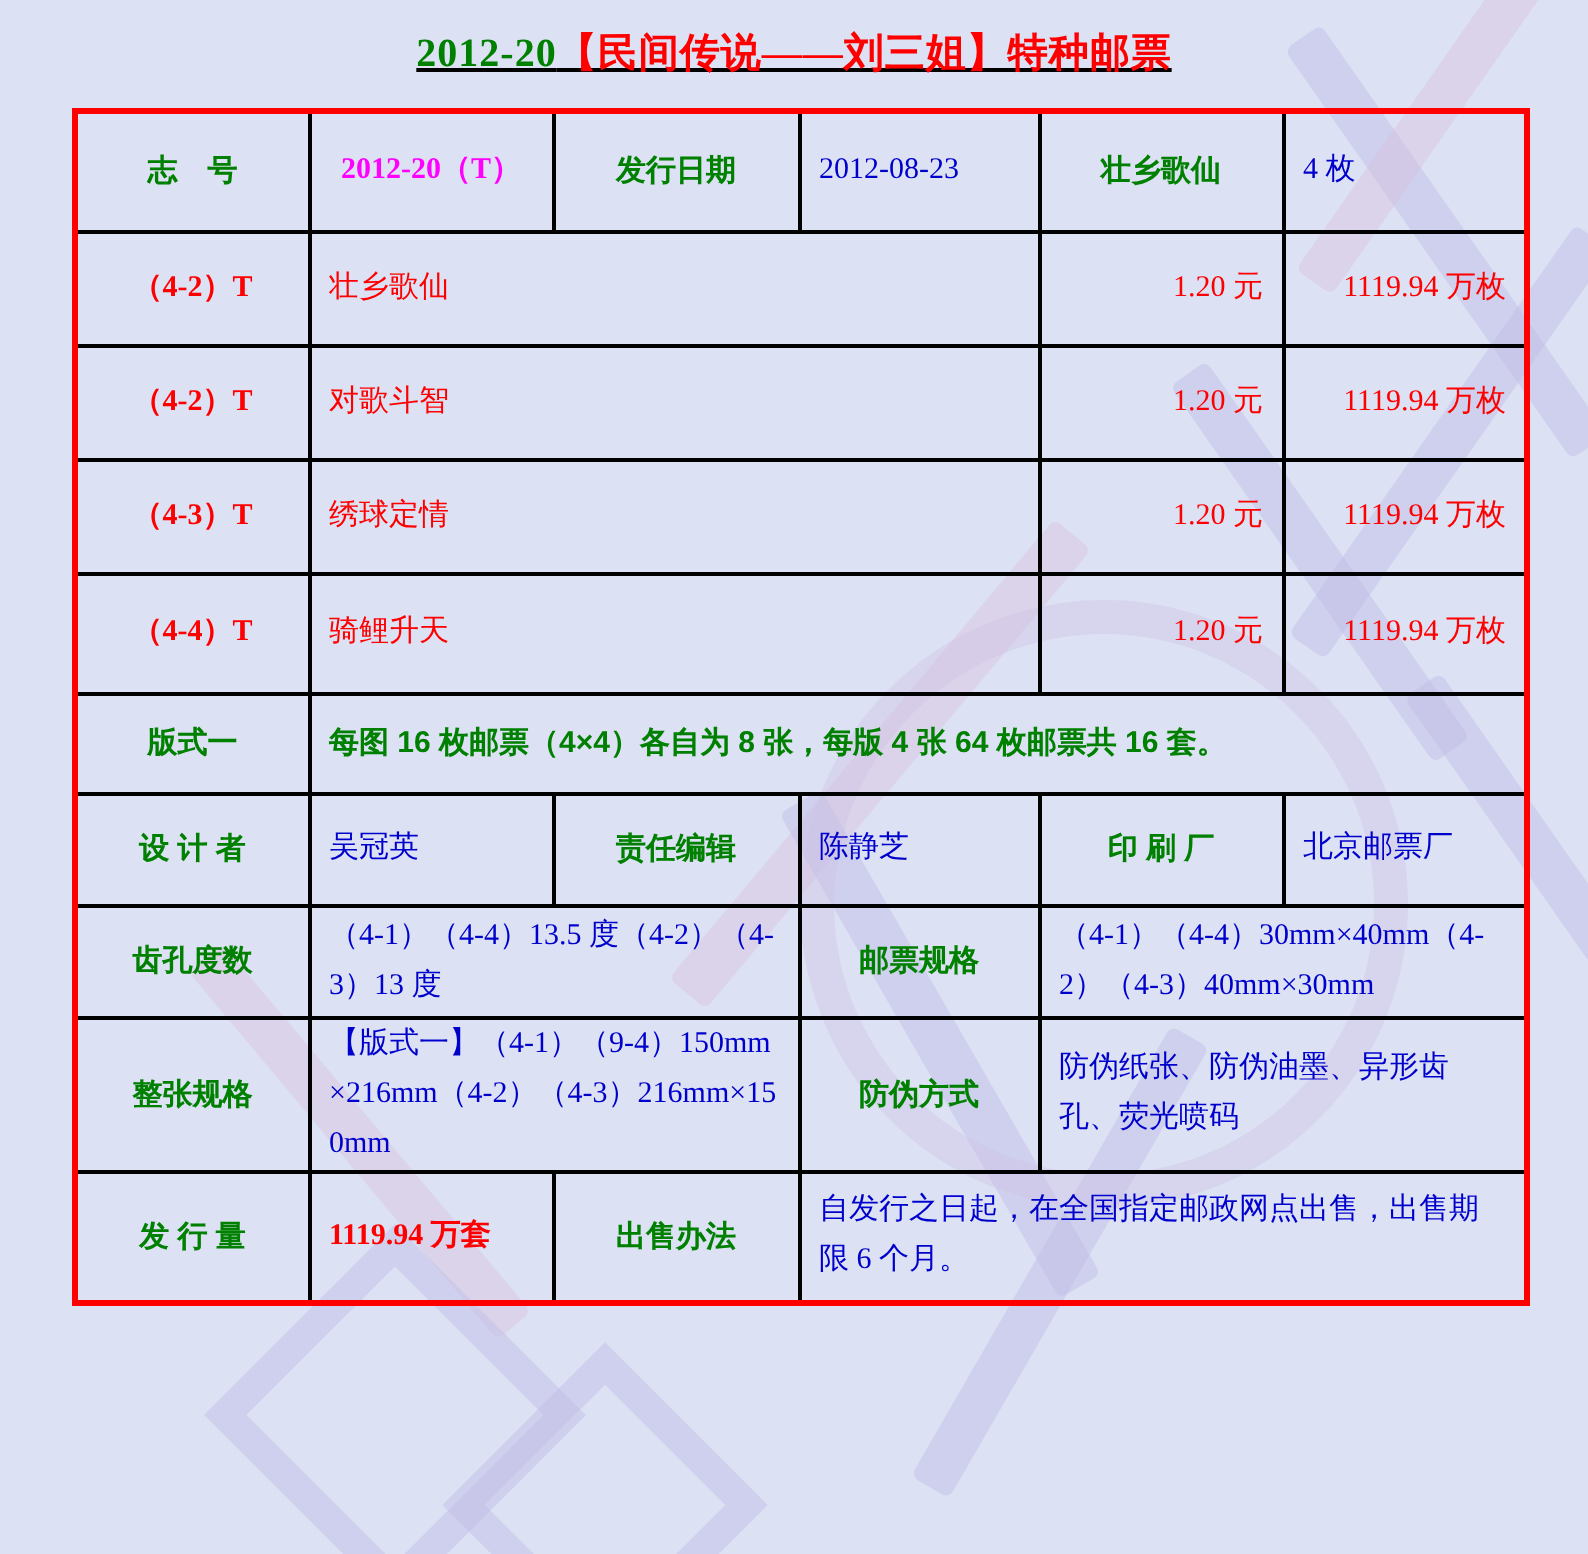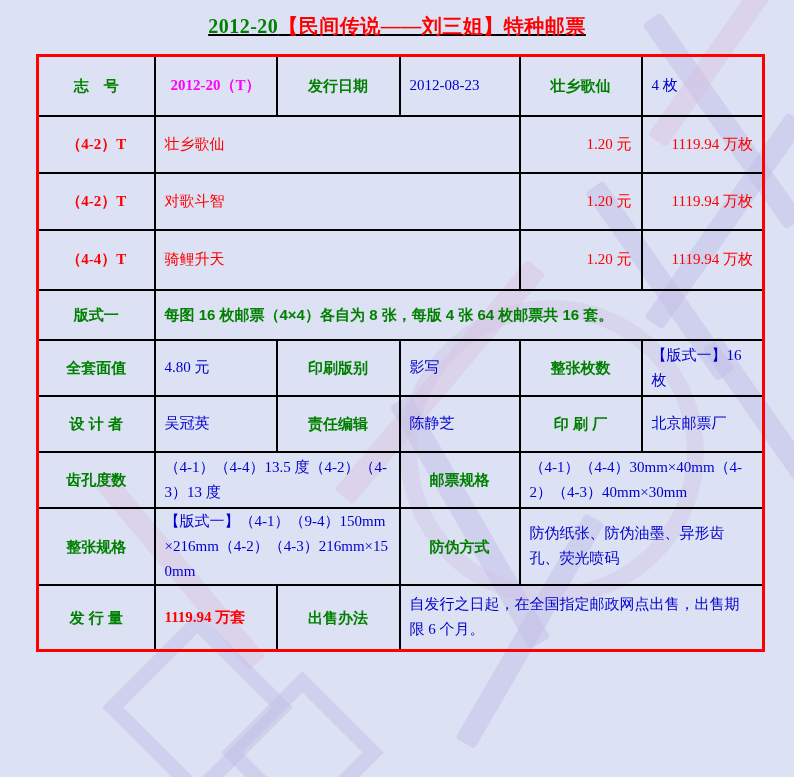--- a/index.html
+++ b/index.html
@@ -91,37 +91,35 @@
           <td colspan="3" class="s-red a-left">壮乡歌仙</td>
           <td class="s-red a-right">1.20 元</td>
           <td class="s-red a-right">1119.94 万枚</td>
         </tr>
         <tr style="height: 57px;">
           <td class="s-redbold a-center">（4-2）T</td>
           <td colspan="3" class="s-red a-left">对歌斗智</td>
           <td class="s-red a-right">1.20 元</td>
           <td class="s-red a-right">1119.94 万枚</td>
         </tr>
+        <tr style="height: 57px;">
+          <td class="s-redbold a-center">（4-3）T</td>
+          <td colspan="3" class="s-red a-left">绣球定情</td>
+          <td class="s-red a-right">1.20 元</td>
+          <td class="s-red a-right">1119.94 万枚</td>
+        </tr>
         <tr style="height: 60px;">
           <td class="s-redbold a-center">（4-4）T</td>
           <td colspan="3" class="s-red a-left">骑鲤升天</td>
           <td class="s-red a-right">1.20 元</td>
           <td class="s-red a-right">1119.94 万枚</td>
         </tr>
         <tr style="height: 50px;">
           <td class="s-green a-center">版式一</td>
           <td colspan="5" class="s-green a-left">每图 16 枚邮票（4×4）各自为 8 张，每版 4 张 64 枚邮票共 16 套。</td>
-        </tr>
-        <tr style="height: 56px;">
-          <td class="s-green a-center">全套面值</td>
-          <td class="s-blue a-left">4.80 元</td>
-          <td class="s-green a-center">印刷版别</td>
-          <td class="s-blue a-left">影写</td>
-          <td class="s-green a-center">整张枚数</td>
-          <td class="s-blue a-left">【版式一】16 枚</td>
         </tr>
         <tr style="height: 56px;">
           <td class="s-green a-center">设 计 者</td>
           <td class="s-blue a-left">吴冠英</td>
           <td class="s-green a-center">责任编辑</td>
           <td class="s-blue a-left">陈静芝</td>
           <td class="s-green a-center">印 刷 厂</td>
           <td class="s-blue a-left">北京邮票厂</td>
         </tr>
         <tr style="height: 56px;">

